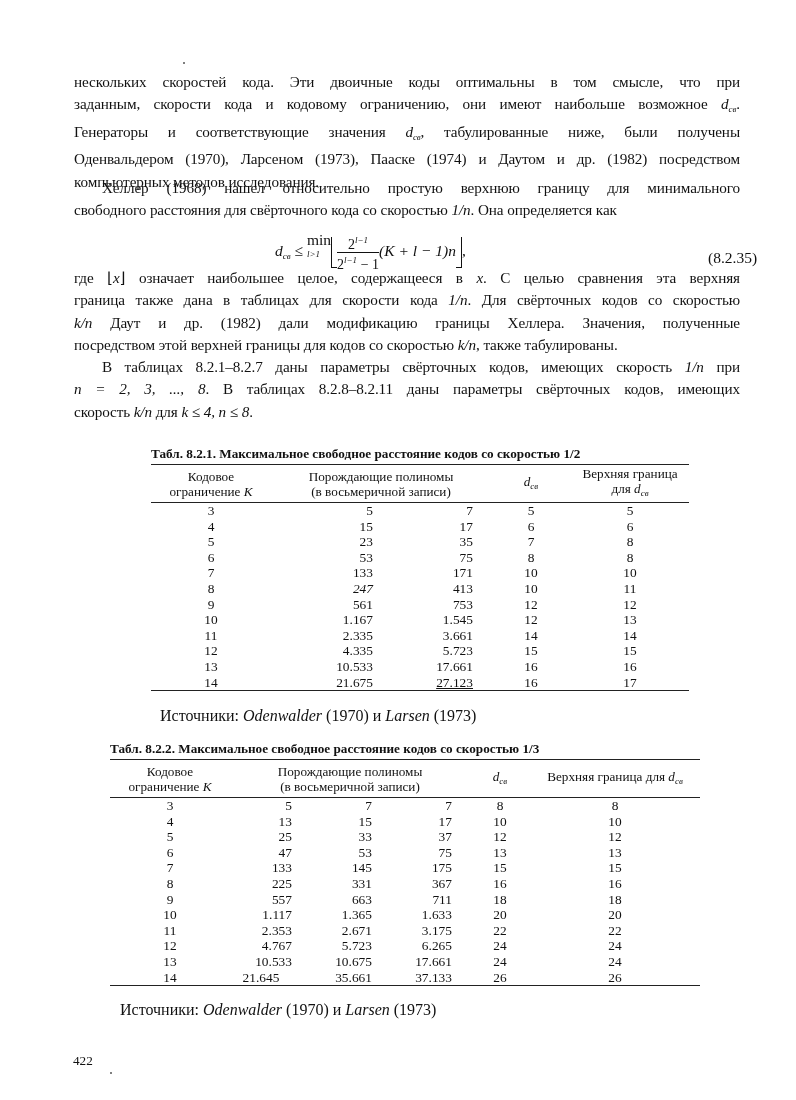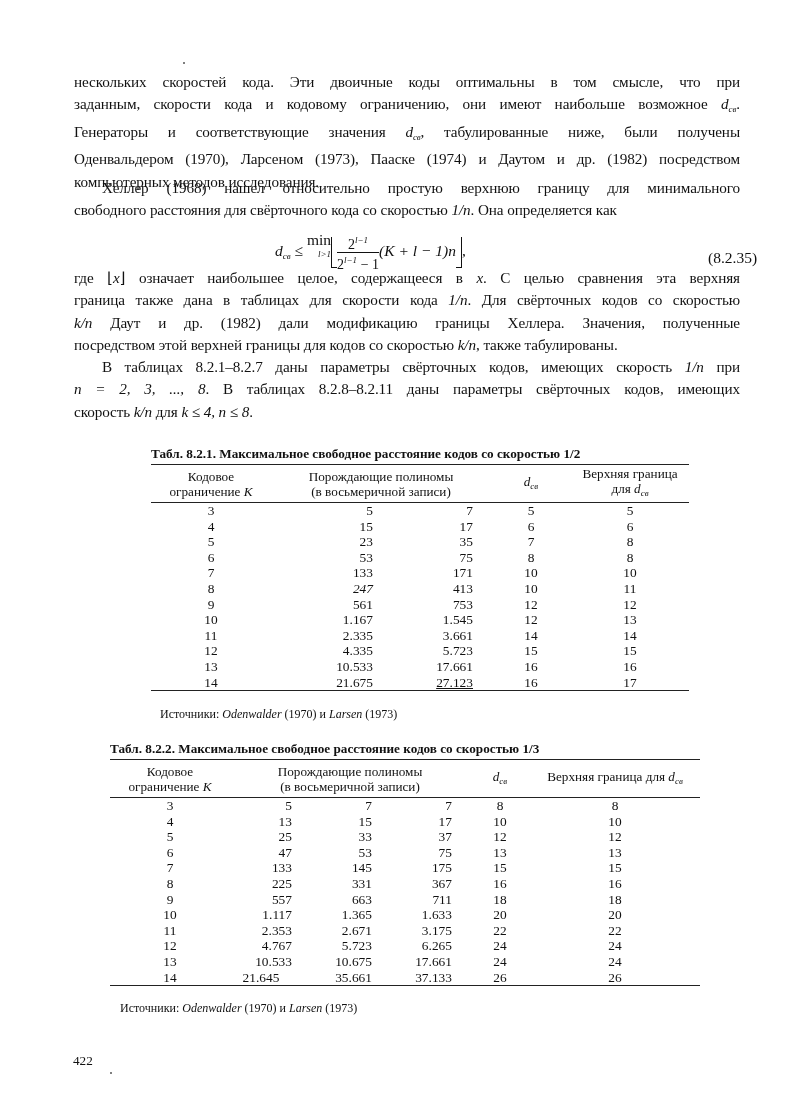--- a/index.html
+++ b/index.html
@@ -12,34 +12,34 @@
   .para .line.last { text-align-last: left; }
   .indent { padding-left: 28px; }
   i.m { font-style: italic; }
   sub.cb { font-size: 9px; vertical-align: -3px; }
   .formula { position: absolute; left: 275px; top: 225px; width: 400px; height: 44px; font-size: 15.5px; }
   .formula .eq-num { position: absolute; left: 433px; top: 24px; }
   .f-main { position: absolute; left: 0; top: 8px; white-space: nowrap; }
   .frac { display: inline-block; vertical-align: middle; text-align: center; font-size: 14px; line-height: 14px; }
   .frac .num { display: block; border-bottom: 1px solid #111; padding: 0 2px; }
   .frac .den { display: block; }
-  .min-block { display: inline-block; text-align: right; vertical-align: top; line-height: 14px; }
+  .min-block { display: inline-block; text-align: left; vertical-align: top; line-height: 14px; }
   .min-block .sub { display: block; font-size: 9px; font-style: italic; }
   .floor-l, .floor-r { display: inline-block; width: 5px; height: 30px; vertical-align: middle; border-bottom: 1.2px solid #111; }
   .floor-l { border-left: 1.2px solid #111; }
   .floor-r { border-right: 1.2px solid #111; }
   .caption { position: absolute; font-weight: bold; font-size: 13.2px; white-space: nowrap; }
   table.dt { position: absolute; border-collapse: collapse; font-size: 13.4px; }
   table.dt th { font-weight: normal; font-size: 13.2px; line-height: 15px; padding: 0; vertical-align: middle; }
   table.dt td { padding: 0; height: 15.6px; line-height: 15.6px; }
   .rule-top { border-top: 1.4px solid #222; }
   .rule-bot { border-bottom: 1.4px solid #222; }
   .c { text-align: center; }
   .r { text-align: right; }
-  .source { position: absolute; font-size: 12px; white-space: nowrap; }
+  .source { position: absolute; font-size: 16px; white-space: nowrap; }
   .pagenum { position: absolute; left: 73px; top: 1053px; font-size: 13.2px; }
   .speck { position: absolute; width: 2px; height: 2px; background: #555; border-radius: 1px; }
 </style>
 </head>
 <body>
 
 <div class="page">
 
   <div class="para" style="top:71px;">
     <span class="line">нескольких скоростей кода. Эти двоичные коды оптимальны в том смысле, что при</span>

